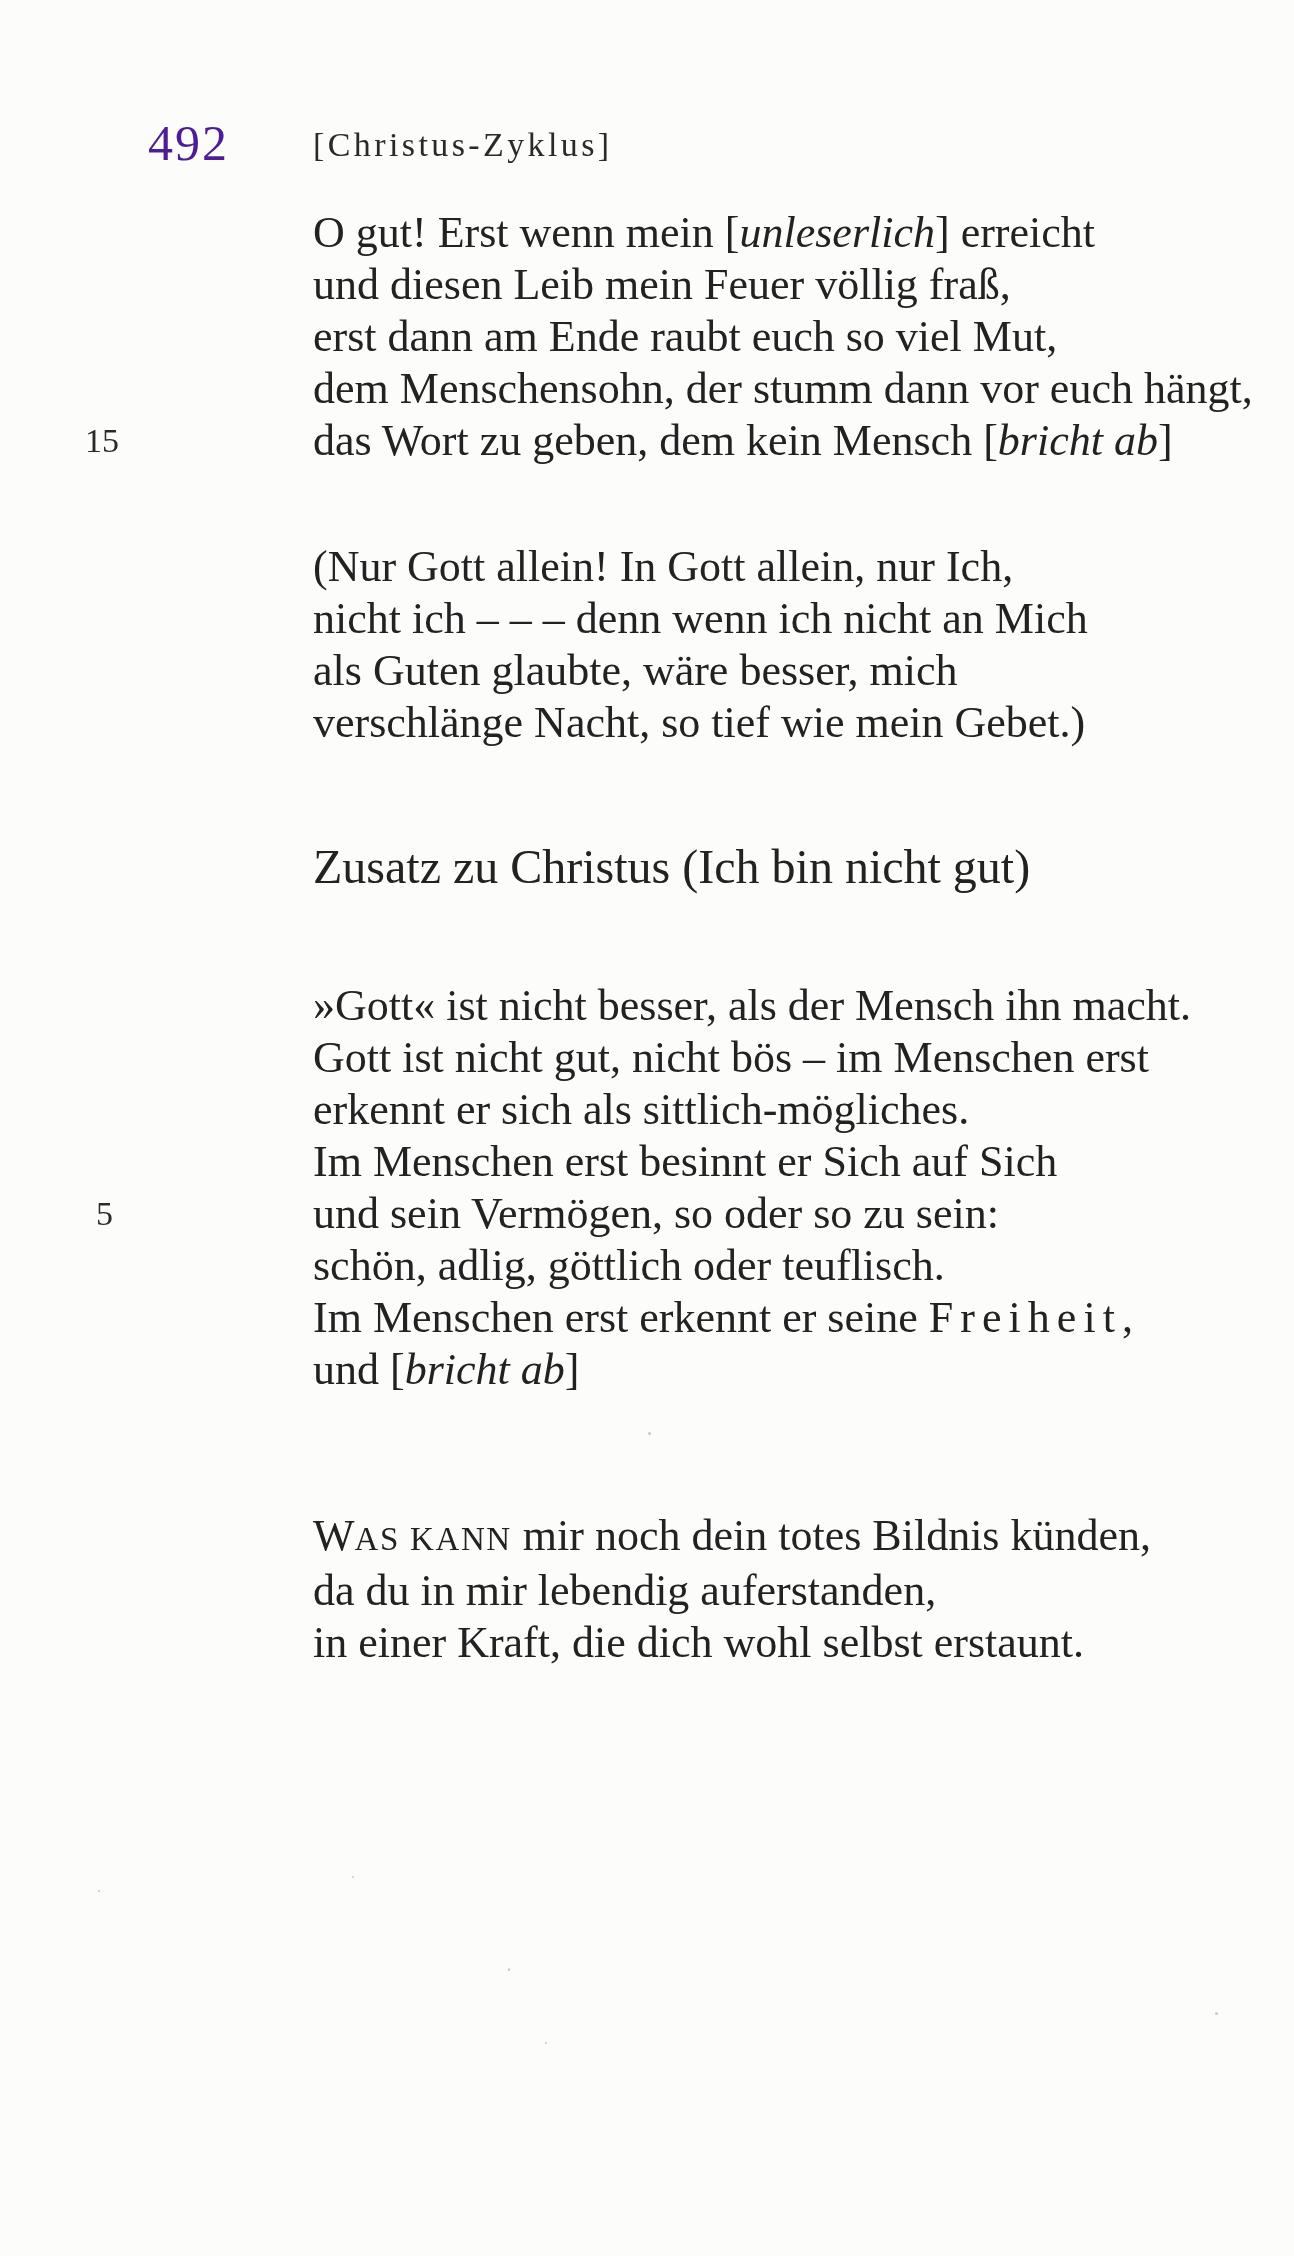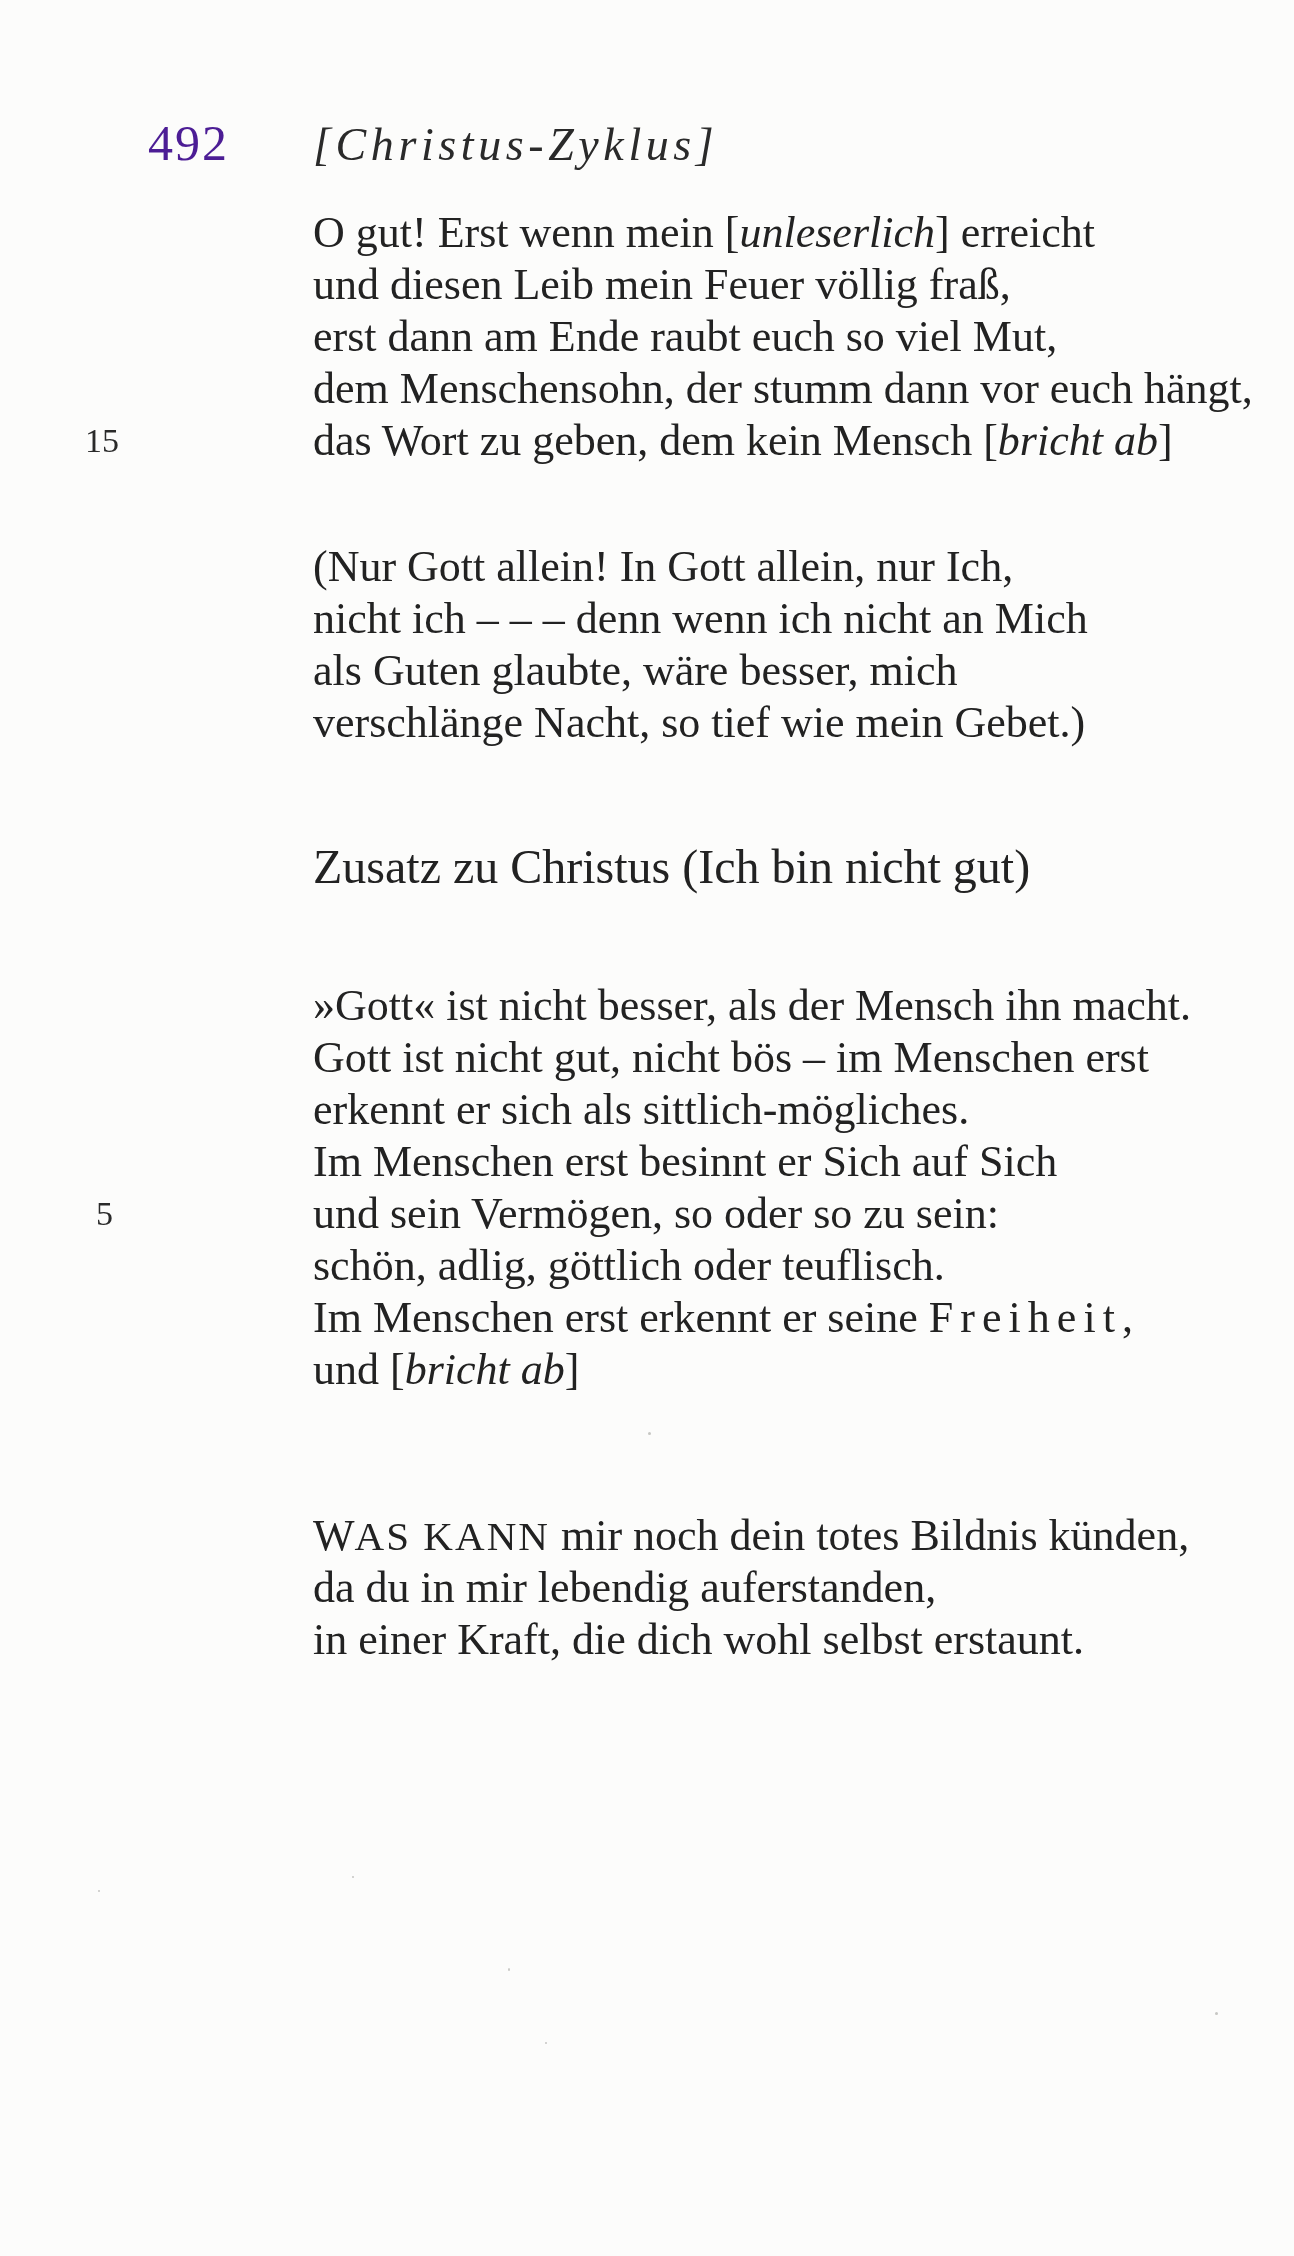--- a/index.html
+++ b/index.html
@@ -14,22 +14,21 @@
   }
   .abs{position:absolute;}
   .pagenum{
     left:148px;top:123px;
     font-size:50px;line-height:40px;
     letter-spacing:0.04em;
     color:#4c1d95;
   }
   .runhead{
     left:313px;top:126px;
-    font-style:italic;
-    font-size:46px;line-height:38px;
+    font-size:34px;line-height:38px;
     letter-spacing:0.10em;
     color:#2a2a2a;
   }
   .stanza{
     left:313px;
     font-size:44px;
     line-height:52px;
     white-space:nowrap;
   }
   .line{display:block;}
@@ -41,21 +40,21 @@
   }
   .glosse{
     left:313px;top:841px;
     line-height:52px;
     white-space:nowrap;
   }
   .glosse .glead{font-size:40px;letter-spacing:0.08em;}
   .glosse .gsc{font-size:30px;letter-spacing:0.10em;}
   .glosse .subtitle{font-size:48px;}
   .lead{font-size:44px;}
-  .sc{font-size:41px;letter-spacing:0.05em;}
+  .sc{font-size:33px;letter-spacing:0.05em;}
   .speck{
     position:absolute;
     background:#9a9a96;
     border-radius:50%;
     width:3px;height:3px;
     opacity:0.55;
   }
 </style>
 </head>
 <body>

